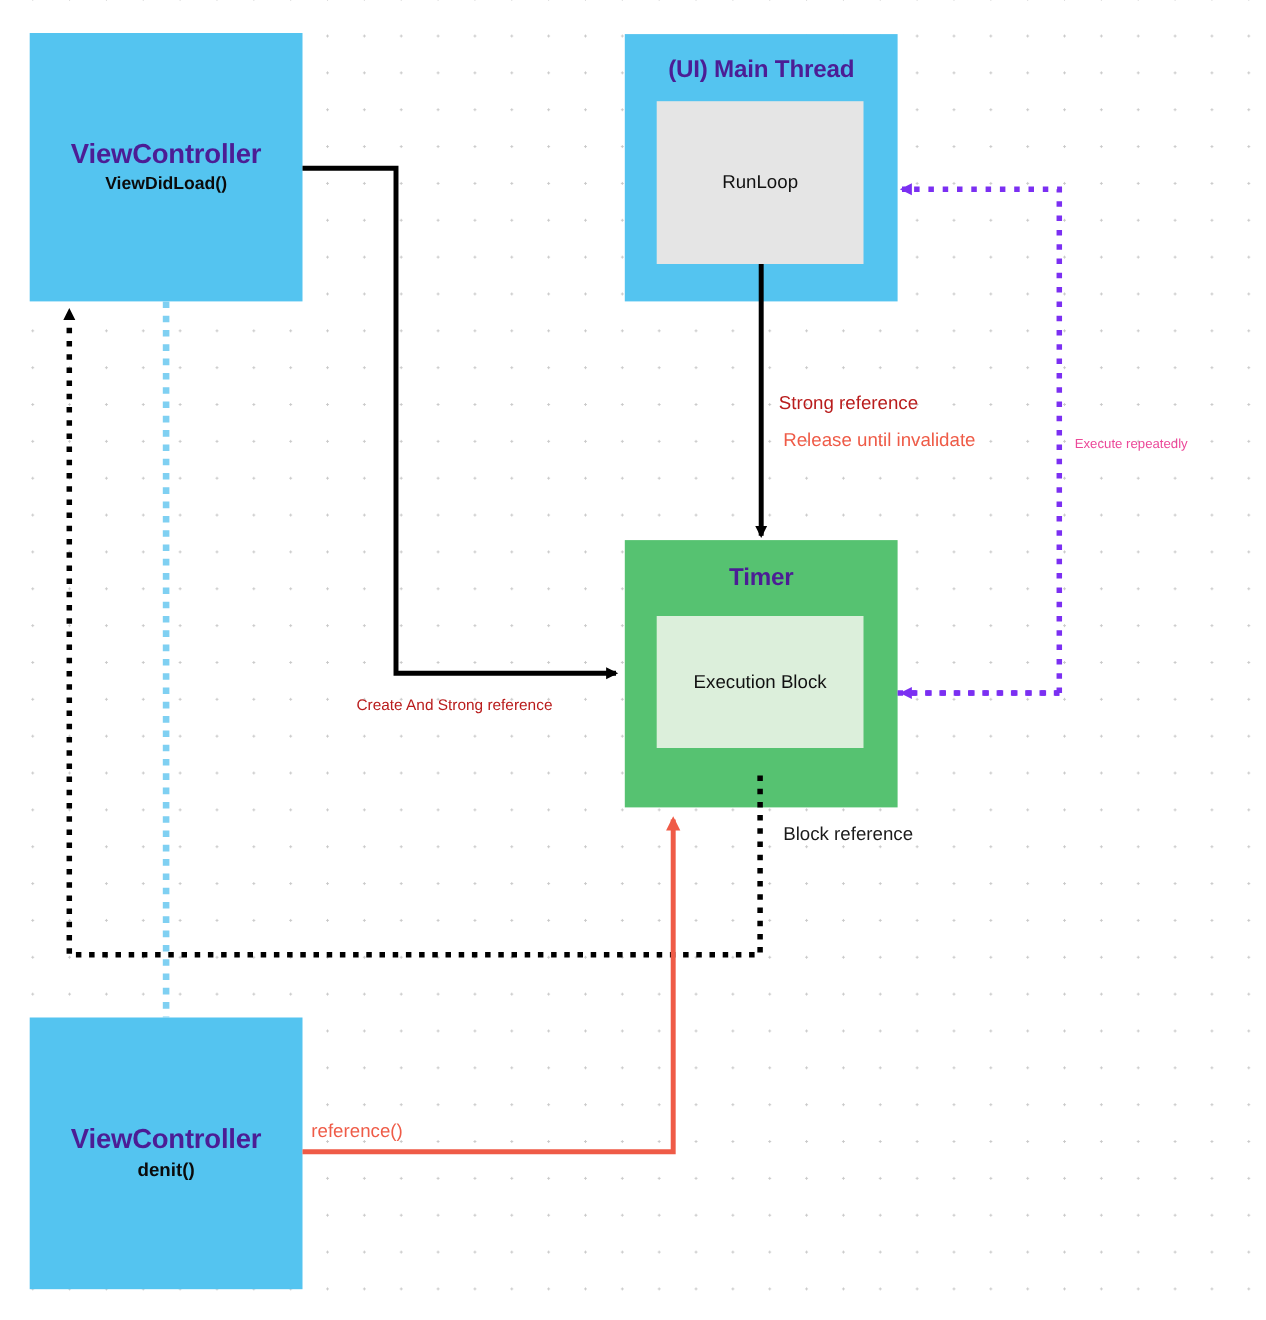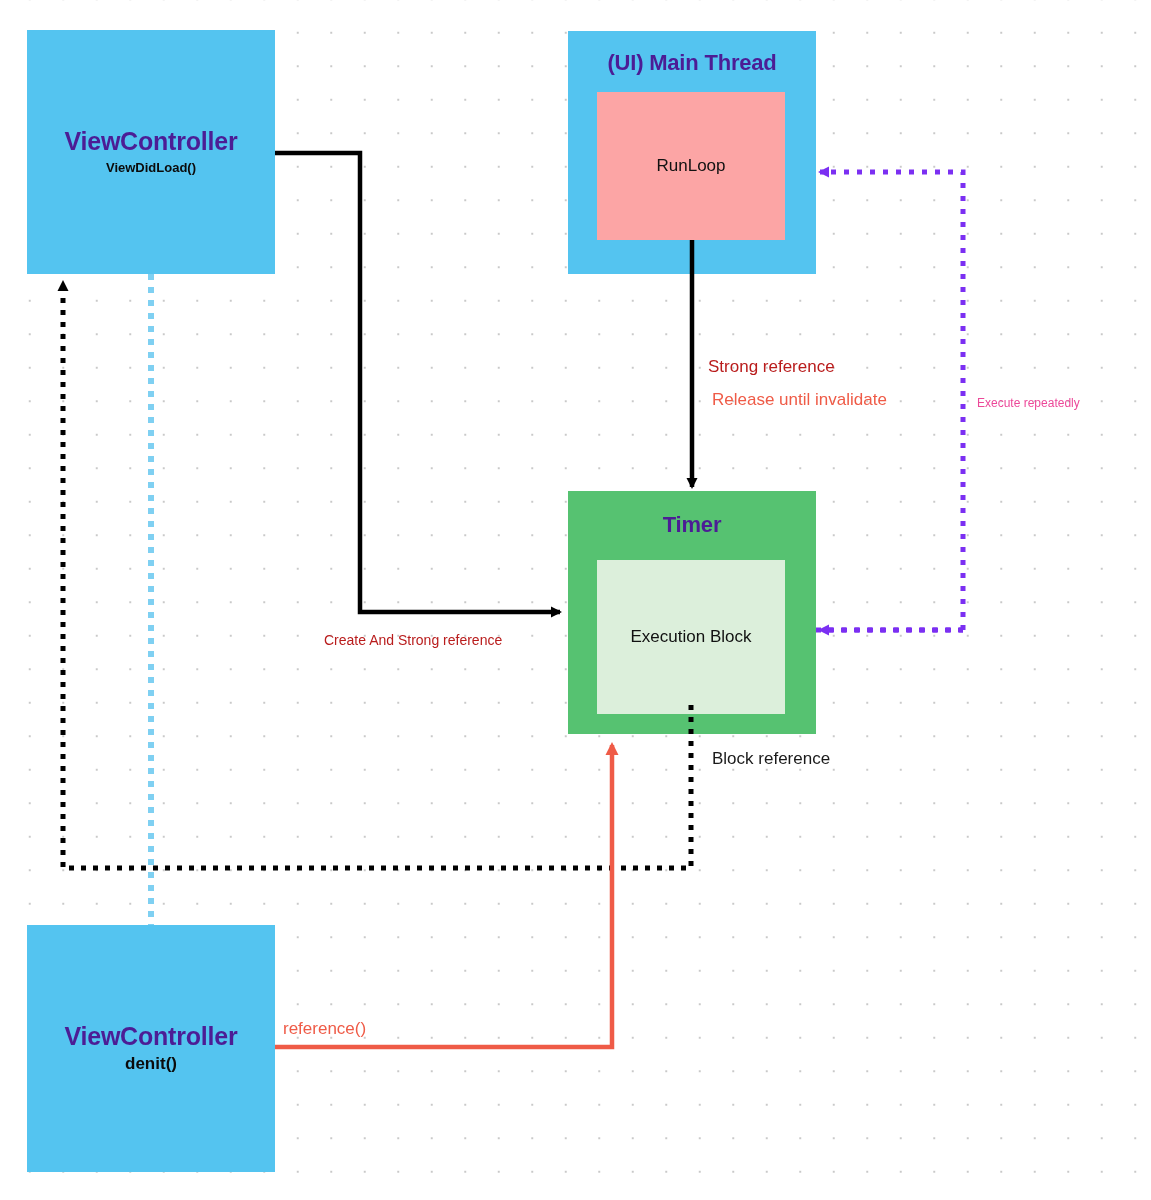--- a/index.html
+++ b/index.html
@@ -102,34 +102,34 @@
     <path d="M691,705 L691,868 L63,868 L63,282" fill="none" stroke="#000000" stroke-width="5" stroke-dasharray="5 7" stroke-linecap="butt" stroke-linejoin="miter" marker-end="url(#arrow-black-d)"></path>
   </g>
 
   <g>
     <path d="M275,1047 L612,1047 L612,745" fill="none" stroke="#ef5b47" stroke-width="4.5" stroke-linejoin="miter" marker-end="url(#arrow-red)"></path>
   </g>
 </svg>
 
 <div class="node" style="left:27px;top:30px;width:248px;height:244px;background:#54c4f0;justify-content:center;">
   <div class="title" style="font-size:25px;">ViewController</div>
-  <div class="sub" style="font-size:13px;margin-top:4px;">ViewDidLoad()</div>
+  <div class="sub" style="font-size:16px;margin-top:4px;">ViewDidLoad()</div>
 </div>
 
 <div class="node" style="left:568px;top:31px;width:248px;height:243px;background:#54c4f0;justify-content:flex-start;padding-top:20px;">
   <div class="title" style="font-size:22px;">(UI) Main Thread</div>
 </div>
-<div class="inner" style="left:597px;top:92px;width:188px;height:148px;background:#fca5a5;">
+<div class="inner" style="left:597px;top:92px;width:188px;height:148px;background:#e5e5e5;">
   <span style="font-size:17px;">RunLoop</span>
 </div>
 
 <div class="node" style="left:568px;top:491px;width:248px;height:243px;background:#56c271;justify-content:flex-start;padding-top:22px;">
   <div class="title" style="font-size:22px;">Timer</div>
 </div>
-<div class="inner" style="left:597px;top:560px;width:188px;height:154px;background:#dcefdb;">
+<div class="inner" style="left:597px;top:560px;width:188px;height:120px;background:#dcefdb;">
   <span style="font-size:17px;">Execution Block</span>
 </div>
 
 <div class="node" style="left:27px;top:925px;width:248px;height:247px;background:#54c4f0;justify-content:center;">
   <div class="title" style="font-size:25px;">ViewController</div>
   <div class="sub" style="font-size:17px;margin-top:4px;">denit()</div>
 </div>
 
 <div class="edge-label" style="left:708px;top:357px;font-size:17px;color:#b91c1c;">Strong reference</div>
 

